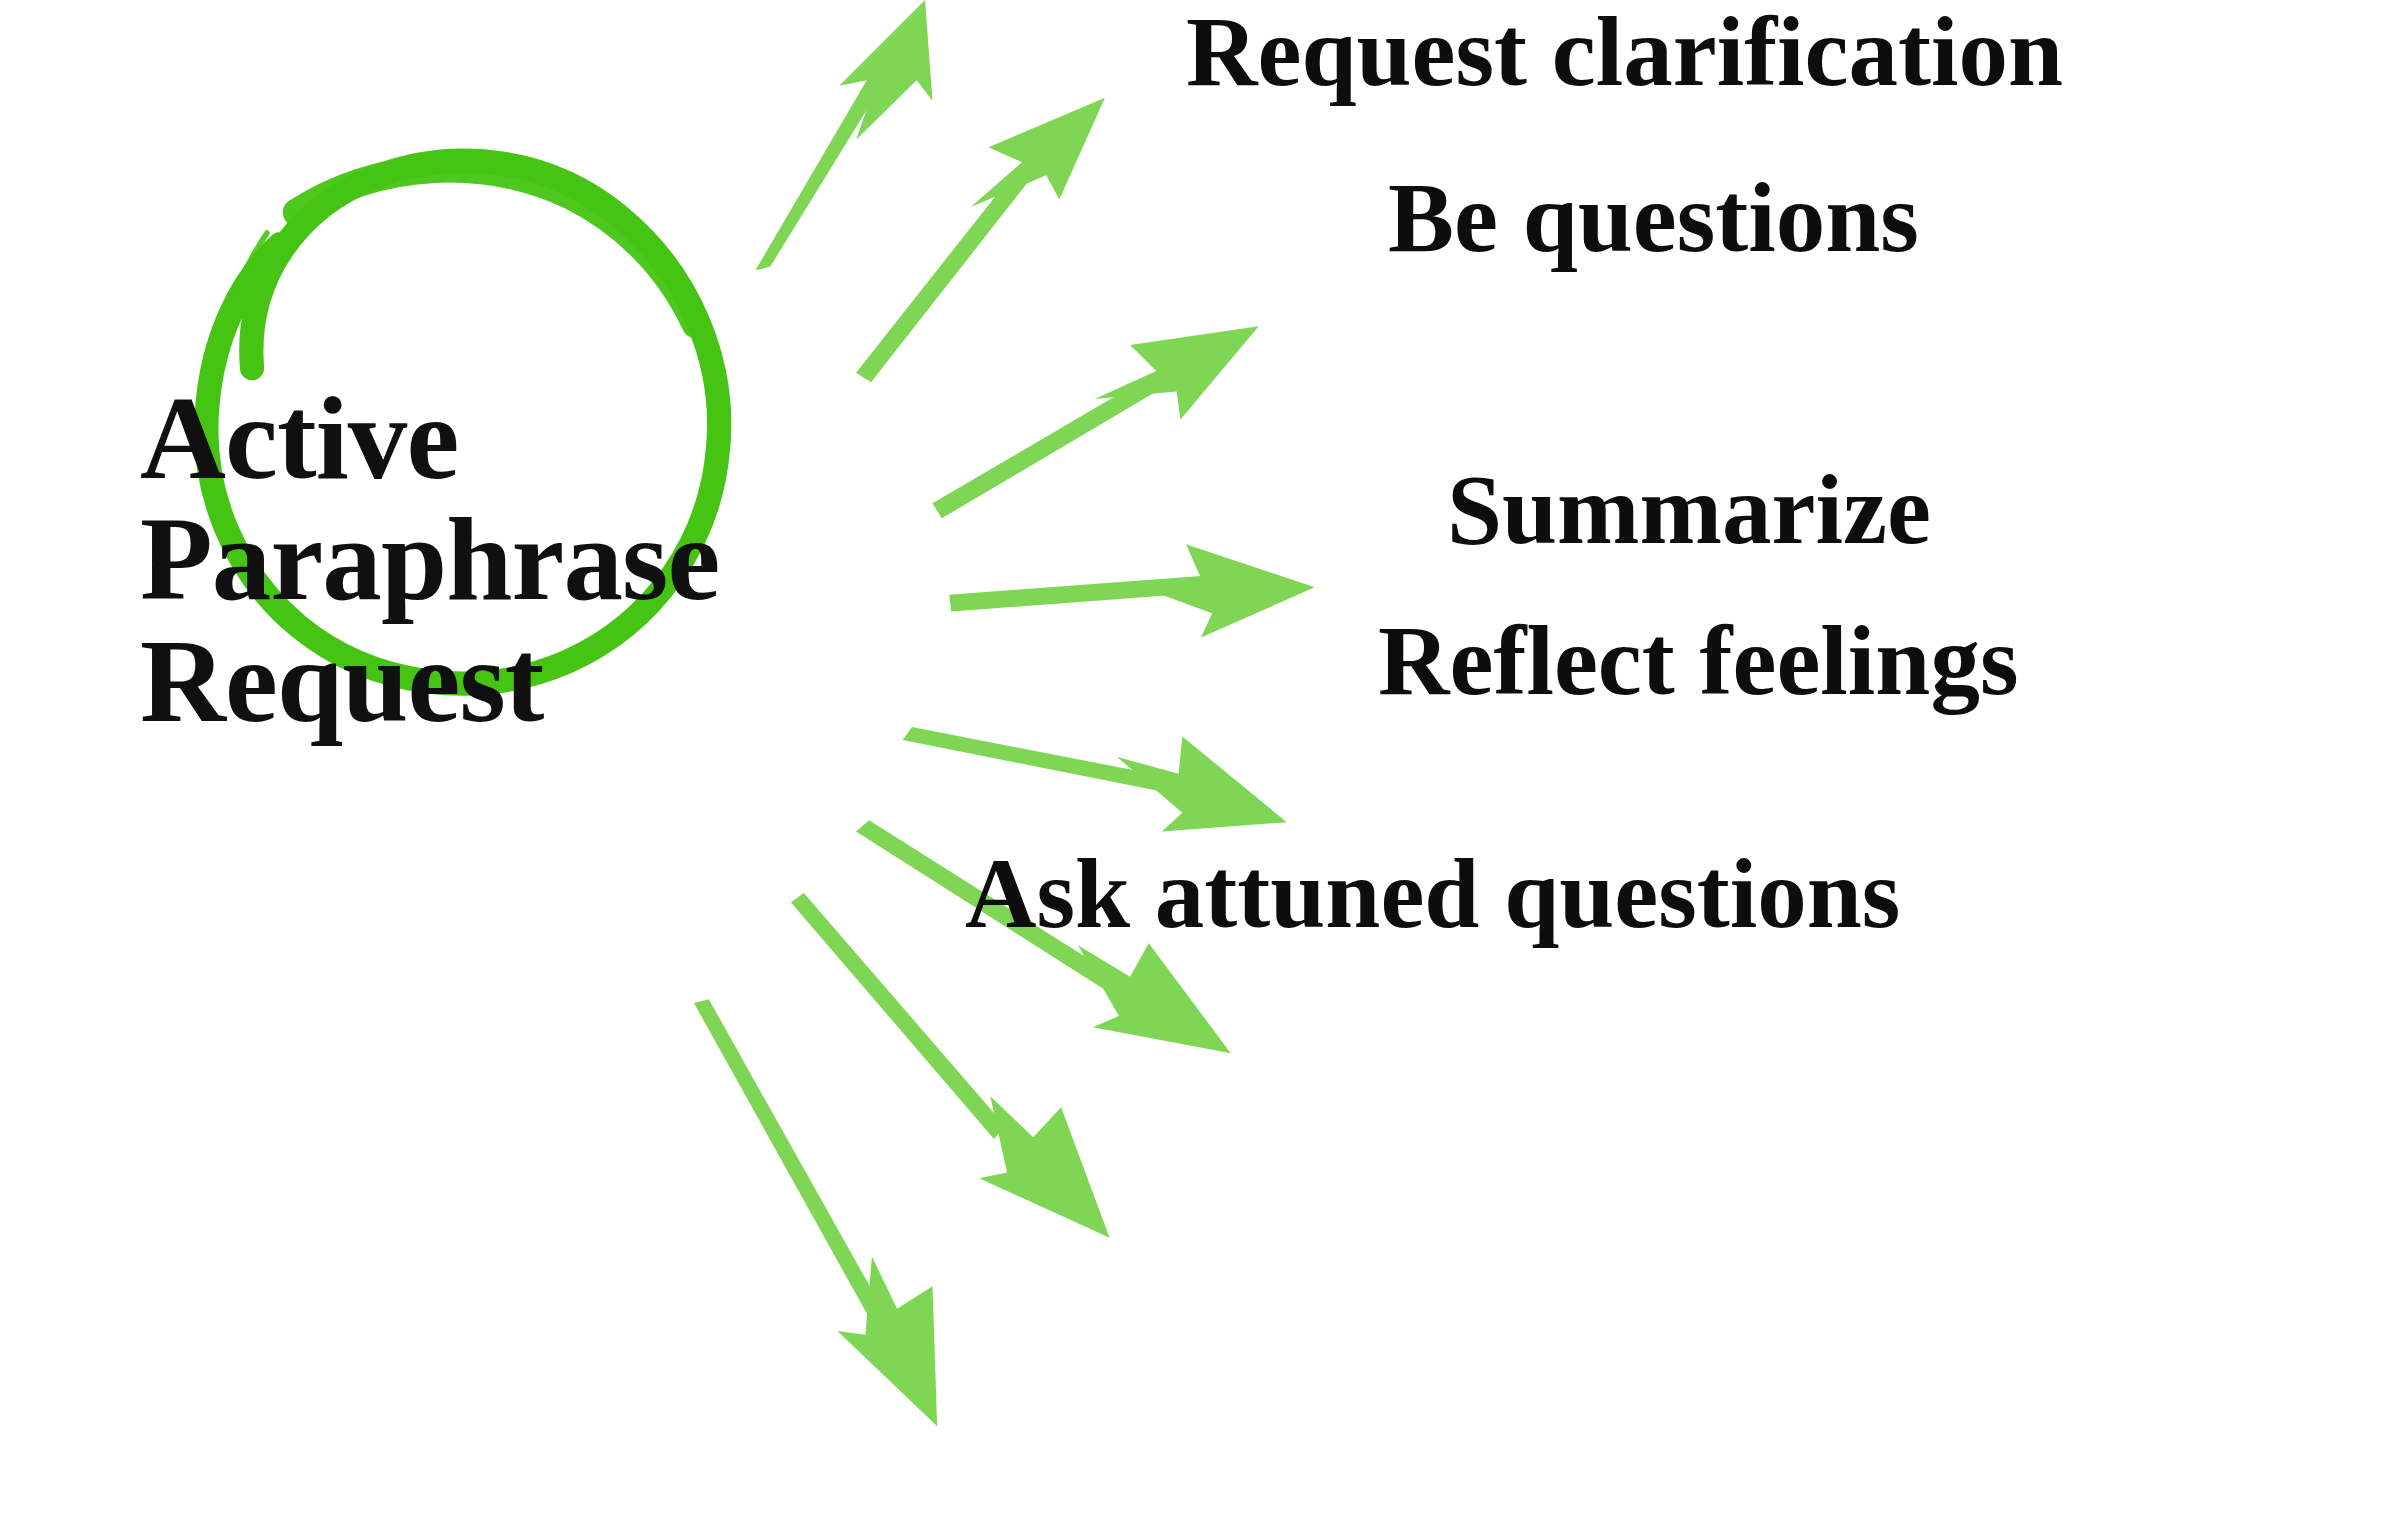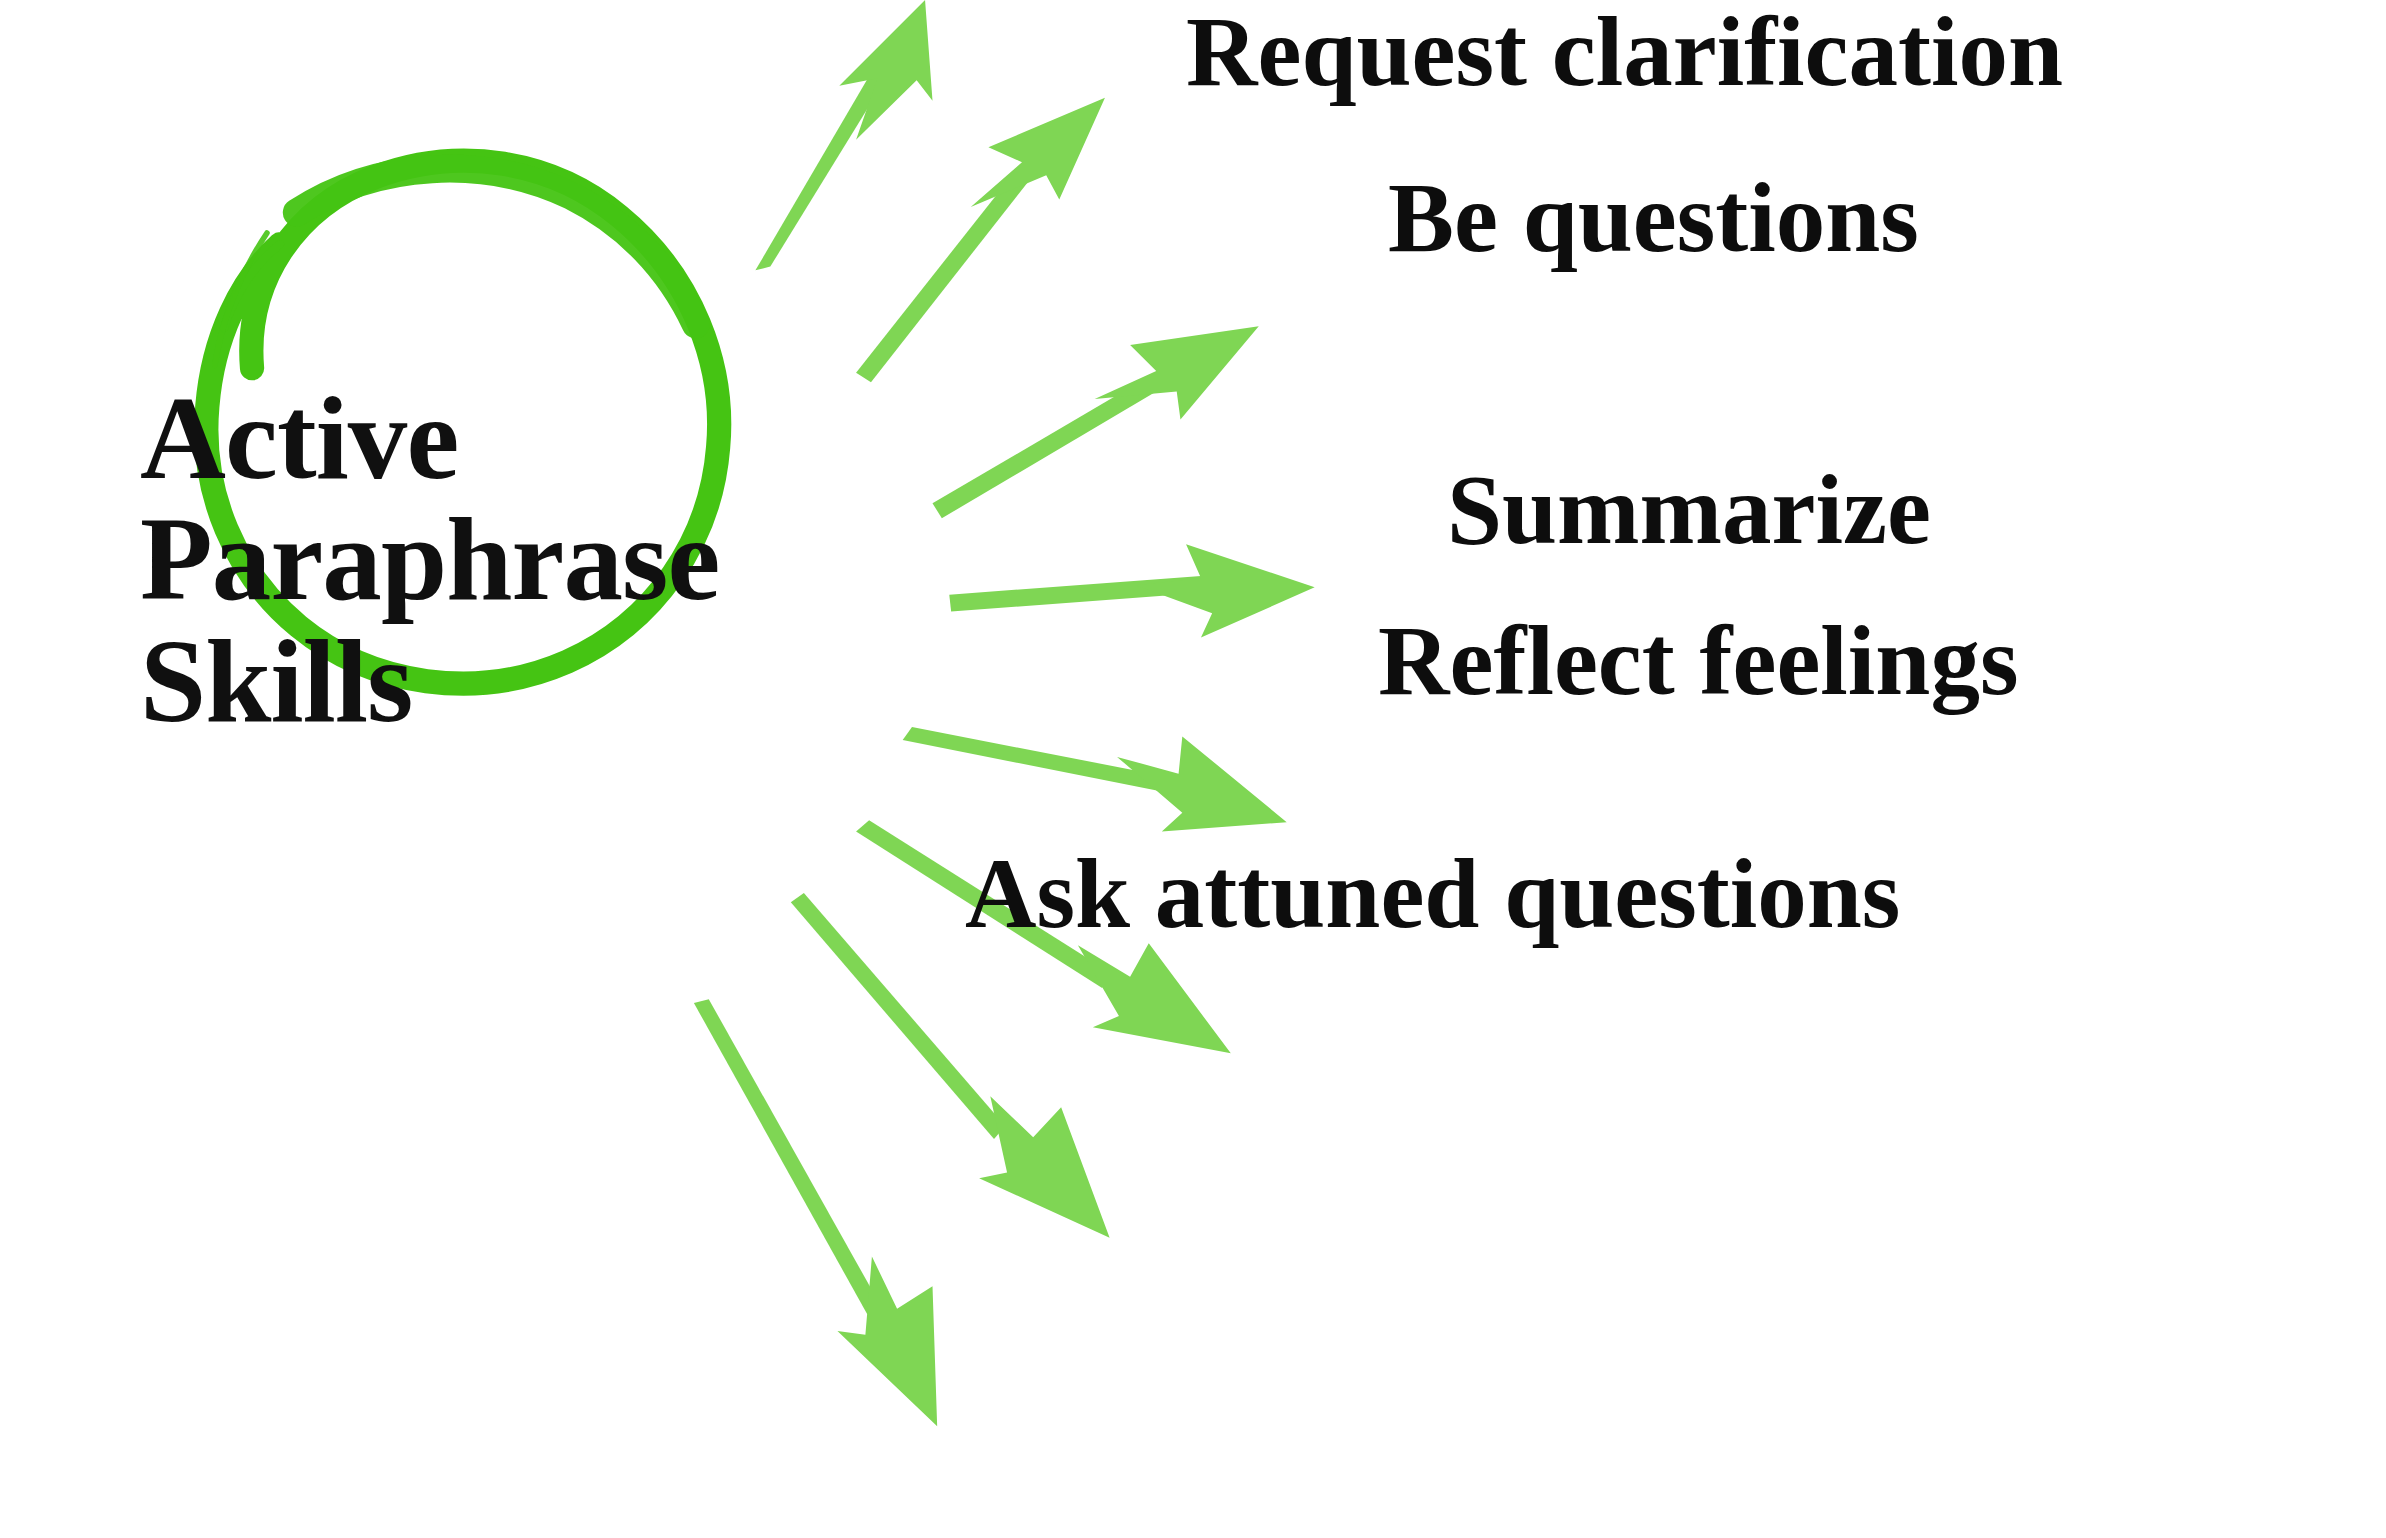--- a/index.html
+++ b/index.html
@@ -140,21 +140,21 @@
     <g>
       <polygon fill="#7fd654" points="760,1072 744,1076 930,1410 944,1400"></polygon>
       <polygon fill="#7fd654" points="1005,1530 1000,1380 962,1404 935,1348 928,1432 898,1428"></polygon>
     </g>
 
   </svg>
 
   <div class="center-node-text" style="color: rgb(16, 16, 16);">
     <span class="center-line">Active</span>
     <span class="center-line">Paraphrase</span>
-    <span class="center-line">Skills</span>
+    <span class="center-line">Request</span>
   </div>
 
   <div class="branch-label lbl-0">Request clarification</div>
 
   <div class="branch-label lbl-1">Be questions</div>
 
 
   <div class="branch-label lbl-3">Summarize</div>
 
   <div class="branch-label lbl-4">Reflect feelings</div>

